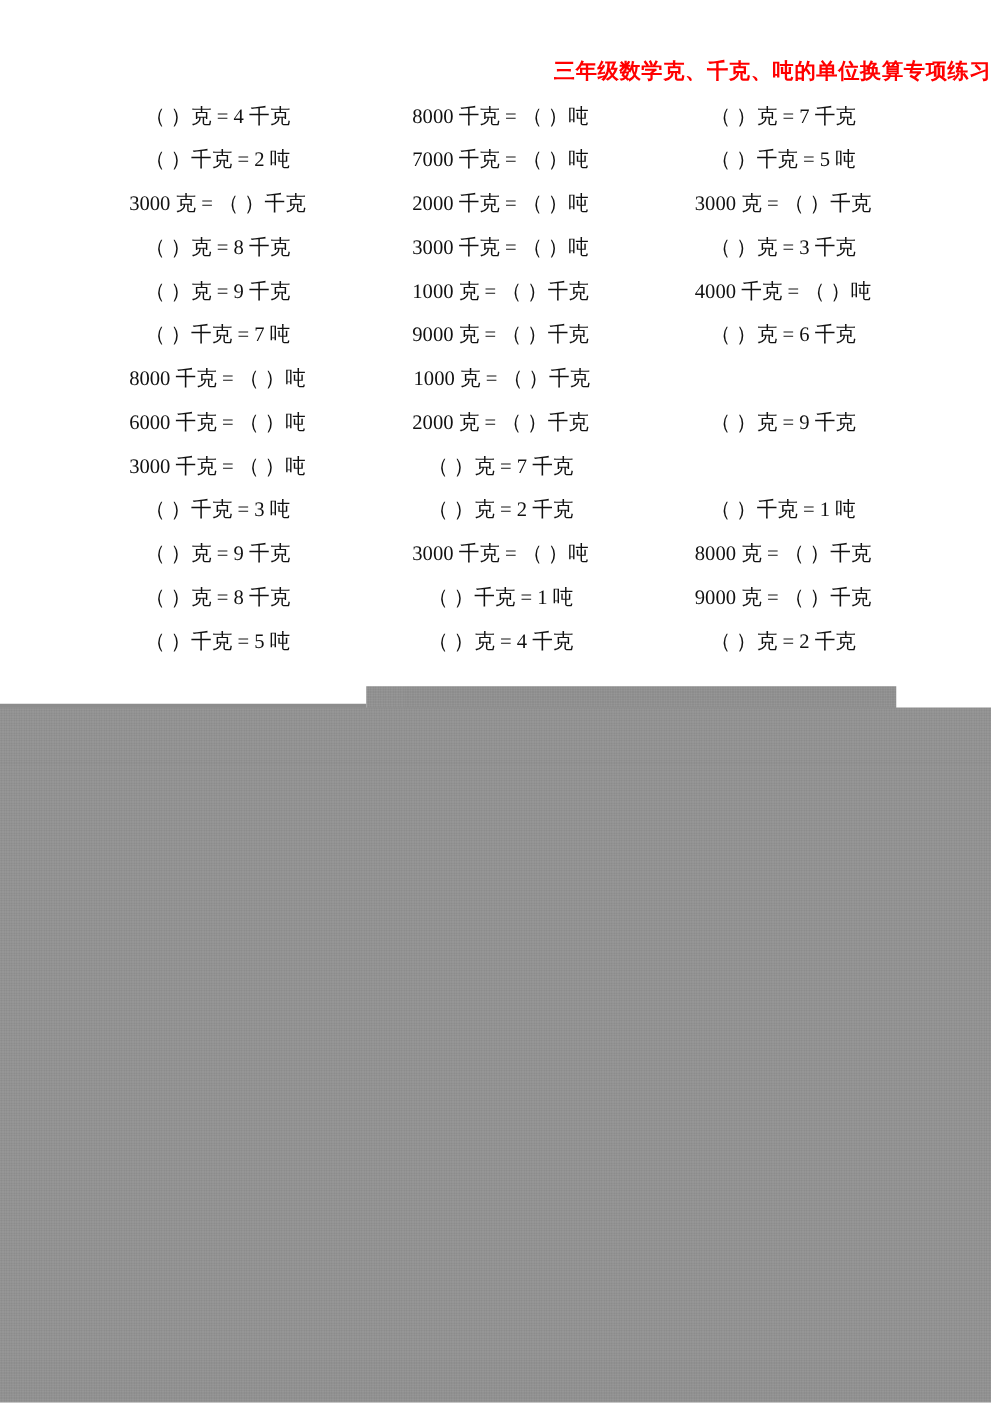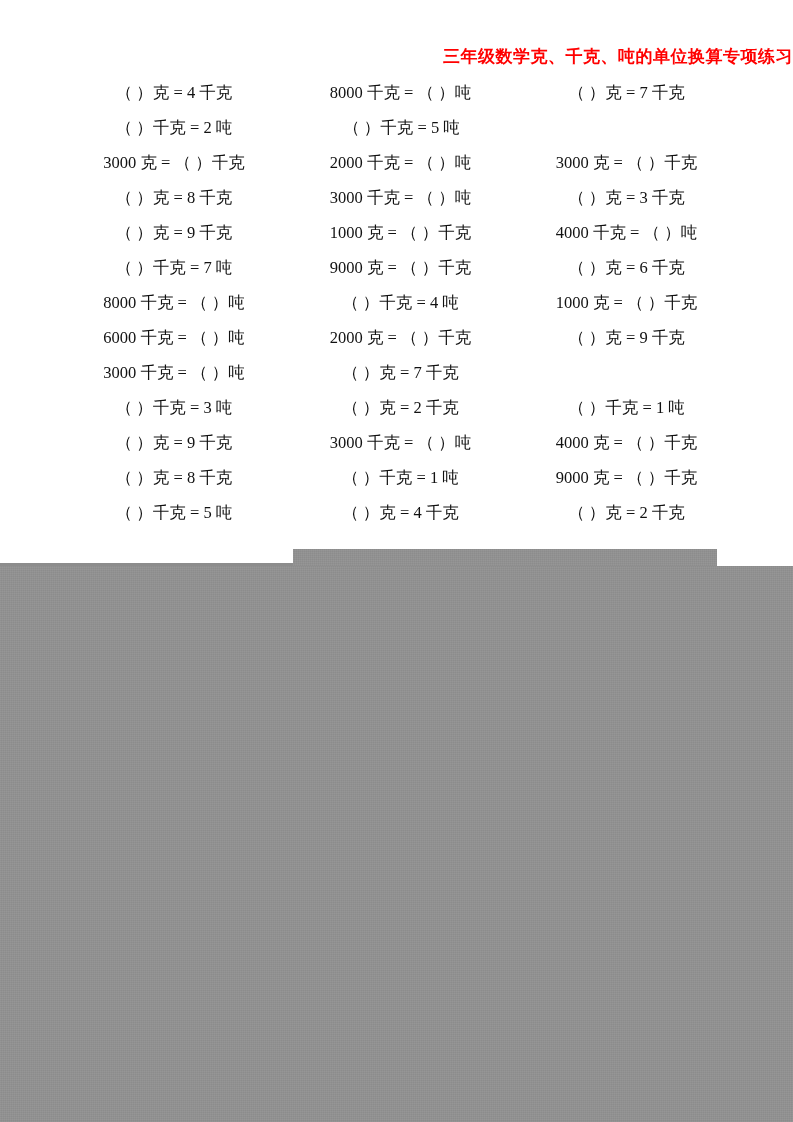--- a/index.html
+++ b/index.html
@@ -107,20 +107,21 @@
     <div class="rows">
 
       <div class="row">
         <div class="cell c1">（      ）克 = 4 千克</div>
         <div class="cell c2">8000 千克 = （      ）吨</div>
         <div class="cell c3">（      ）克 = 7 千克</div>
       </div>
 
       <div class="row">
         <div class="cell c1">（      ）千克 = 2 吨</div>
+        <div class="cell c2">7000 千克 = （      ）吨</div>
         <div class="cell c3">（      ）千克 = 5 吨</div>
       </div>
 
       <div class="row">
         <div class="cell c1">3000 克 = （      ）千克</div>
         <div class="cell c2">2000 千克 = （      ）吨</div>
         <div class="cell c3">3000 克 = （      ）千克</div>
       </div>
 
       <div class="row">
@@ -136,21 +137,20 @@
       </div>
 
       <div class="row">
         <div class="cell c1">（      ）千克 = 7 吨</div>
         <div class="cell c2">9000 克 = （      ）千克</div>
         <div class="cell c3">（      ）克 = 6 千克</div>
       </div>
 
       <div class="row">
         <div class="cell c1">8000 千克 = （      ）吨</div>
-        <div class="cell c2">（      ）千克 = 4 吨</div>
         <div class="cell c3">1000 克 = （      ）千克</div>
       </div>
 
       <div class="row">
         <div class="cell c1">6000 千克 = （      ）吨</div>
         <div class="cell c2">2000 克 = （      ）千克</div>
         <div class="cell c3">（      ）克 = 9 千克</div>
       </div>
 
       <div class="row">
@@ -160,21 +160,21 @@
 
       <div class="row">
         <div class="cell c1">（      ）千克 = 3 吨</div>
         <div class="cell c2">（      ）克 = 2 千克</div>
         <div class="cell c3">（      ）千克 = 1 吨</div>
       </div>
 
       <div class="row">
         <div class="cell c1">（      ）克 = 9 千克</div>
         <div class="cell c2">3000 千克 = （      ）吨</div>
-        <div class="cell c3">4000 克 = （      ）千克</div>
+        <div class="cell c3">8000 克 = （      ）千克</div>
       </div>
 
       <div class="row">
         <div class="cell c1">（      ）克 = 8 千克</div>
         <div class="cell c2">（      ）千克 = 1 吨</div>
         <div class="cell c3">9000 克 = （      ）千克</div>
       </div>
 
       <div class="row">
         <div class="cell c1">（      ）千克 = 5 吨</div>

